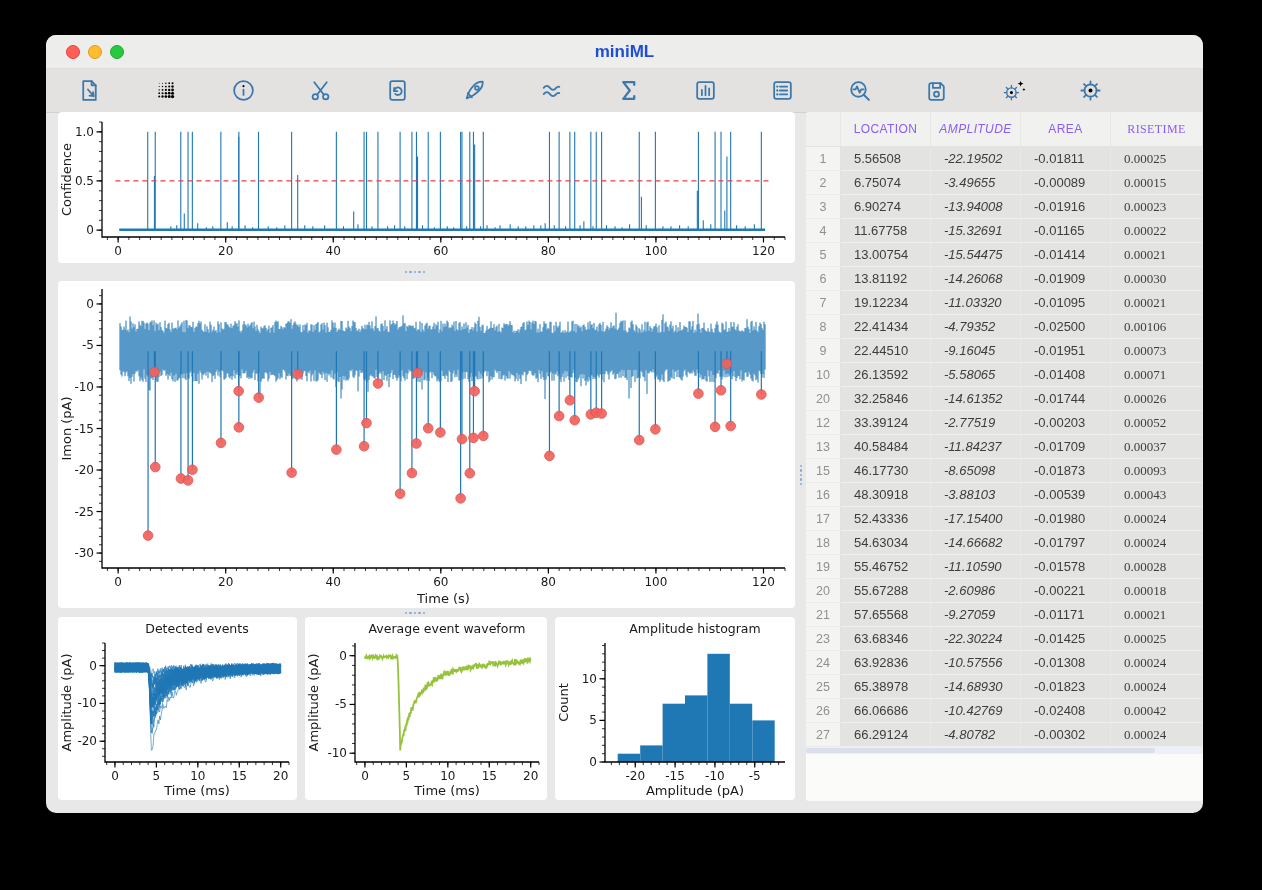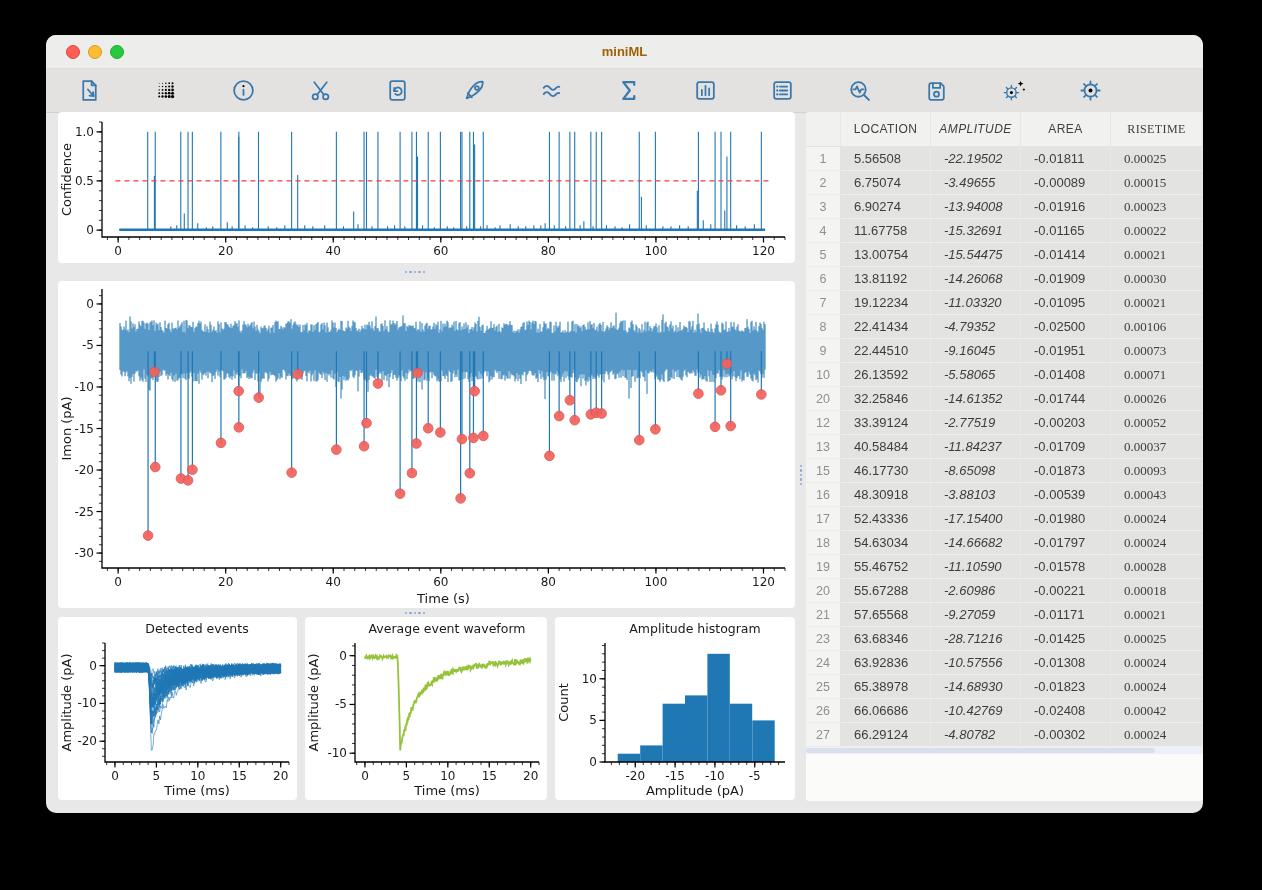--- a/index.html
+++ b/index.html
@@ -8,39 +8,39 @@
   .window{position:absolute;left:46px;top:35px;width:1157px;height:778px;background:#e9e8e8;
           border-radius:10px;overflow:hidden;box-shadow:0 22px 60px rgba(0,0,0,.6);}
   
   .titlebar{position:absolute;top:0;left:0;right:0;height:33px;background:#ededeb;
             border-bottom:1px solid #dddddb;display:flex;align-items:center;justify-content:center;}
   .lights{position:absolute;left:20px;top:10px;display:flex;gap:8px;}
   .light{width:12px;height:12px;border-radius:50%;display:inline-block;}
   .light.red{background:#ff5f57;border:0.5px solid #e0443e;}
   .light.yellow{background:#febc2e;border:0.5px solid #d89b22;}
   .light.green{background:#28c840;border:0.5px solid #1dad2b;}
-  .title{font-size:13px;font-weight:bold;color:#a16207;}
+  .title{font-size:17px;font-weight:bold;color:#1d4ed8;}
   
   .toolbar{position:absolute;top:34px;left:0;right:0;height:43px;background:#e3e2e1;
            border-bottom:1px solid #d2d1d0;display:flex;align-items:center;padding-left:30px;gap:51px;}
   .tb-btn{width:26px;height:26px;display:flex;align-items:center;justify-content:center;cursor:pointer;}
   .tb-btn svg{width:25px;height:25px;stroke:#3b79ad;fill:none;stroke-width:1.7;
               stroke-linecap:round;stroke-linejoin:round;}
   
   .panel{position:absolute;background:#fff;border-radius:4px;}
   svg.chart text{fill:#1a1a1a;font-family:"DejaVu Sans","Liberation Sans",sans-serif;}
   
   .dots{position:absolute;display:flex;gap:2px;align-items:center;justify-content:center;cursor:row-resize;}
   .dots.v{flex-direction:column;cursor:col-resize;}
   .dots span{width:2.5px;height:2.5px;border-radius:50%;background:#86a9d6;display:block;}
   
   .table-panel{position:absolute;left:760px;top:77px;width:397px;height:689px;background:#fbfbfa;
                border-radius:3px;overflow:hidden;font-family:"Liberation Sans","DejaVu Sans",sans-serif;}
   .t-head{display:flex;height:34px;background:#f1f1f0;border-bottom:1px solid #e3e3e2;}
-  .t-head .hc{display:flex;align-items:center;justify-content:center;font-size:12px;color:#404040;
+  .t-head .hc{display:flex;align-items:center;justify-content:center;font-size:12px;color:#8b5cf6;
               letter-spacing:.4px;border-right:1px solid #e7e7e6;box-sizing:border-box;}
   .t-row{display:flex;height:24px;}
   .t-num{width:35px;background:#f4f4f3;color:#909090;font-size:12.5px;display:flex;align-items:center;
          justify-content:center;border-right:1px solid #e2e2e1;border-bottom:1px solid #ebebea;box-sizing:border-box;}
   .t-cell{background:#e3e3e2;color:#3d3d3d;font-size:13px;display:flex;align-items:center;
           padding-left:13px;border-bottom:1px solid #efefee;border-right:1px solid #e9e9e8;box-sizing:border-box;}
   .c1{width:90px;} .c2{width:90px;font-style:italic;} .c3{width:90px;} .c4{width:92px;font-family:Liberation Serif, serif;}
   .hc.c0{width:35px;}
   .t-scroll{height:7px;background:#edf0f6;position:relative;}
   .t-thumb{position:absolute;left:0;top:1px;height:5px;width:88%;background:#d9e0ec;border-radius:3px;}
@@ -1011,21 +1011,21 @@
       <div class="t-row">
         <div class="t-num">21</div>
         <div class="t-cell c1">57.65568</div>
         <div class="t-cell c2">-9.27059</div>
         <div class="t-cell c3">-0.01171</div>
         <div class="t-cell c4">0.00021</div>
       </div>
       <div class="t-row">
         <div class="t-num">23</div>
         <div class="t-cell c1">63.68346</div>
-        <div class="t-cell c2">-28.71216</div>
+        <div class="t-cell c2">-22.30224</div>
         <div class="t-cell c3">-0.01425</div>
         <div class="t-cell c4">0.00025</div>
       </div>
       <div class="t-row">
         <div class="t-num">24</div>
         <div class="t-cell c1">63.92836</div>
         <div class="t-cell c2">-10.57556</div>
         <div class="t-cell c3">-0.01308</div>
         <div class="t-cell c4">0.00024</div>
       </div>

